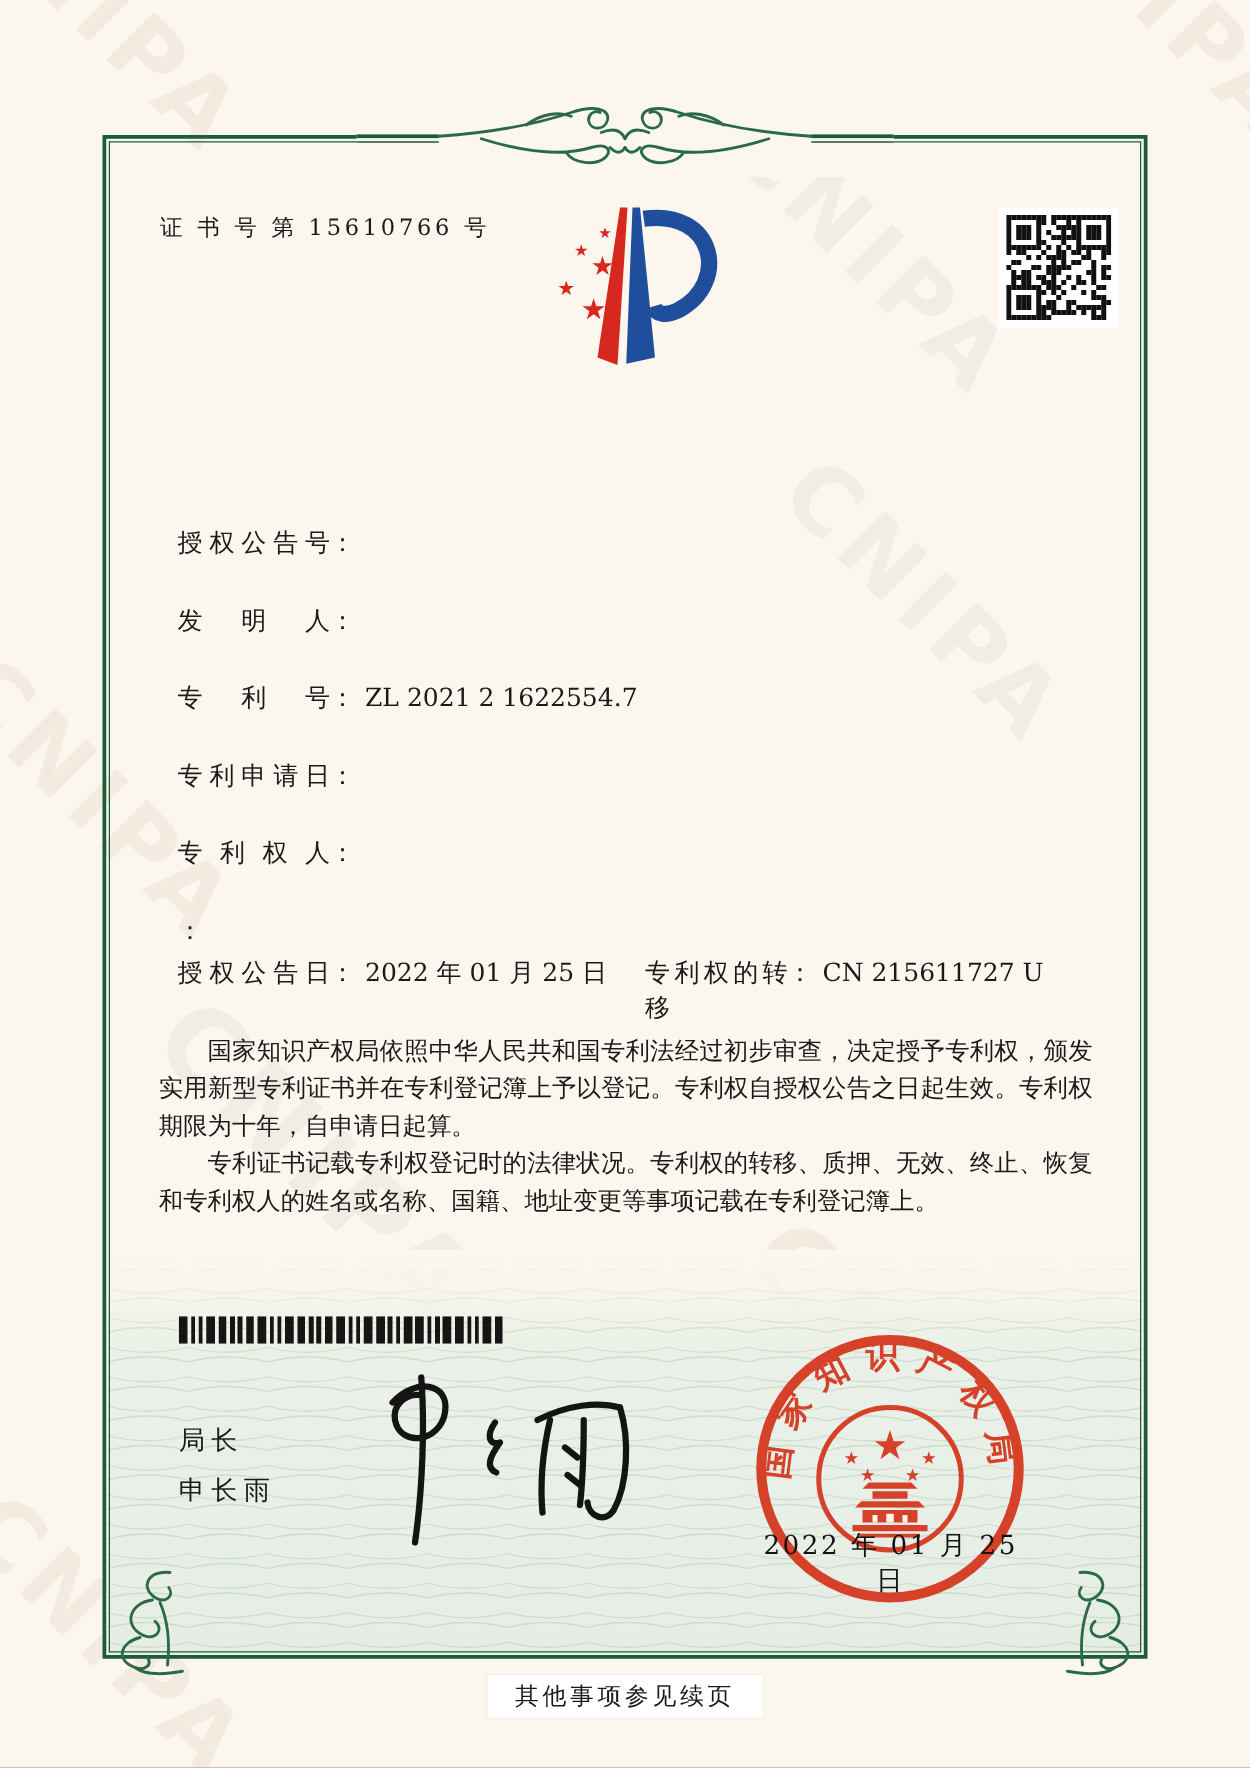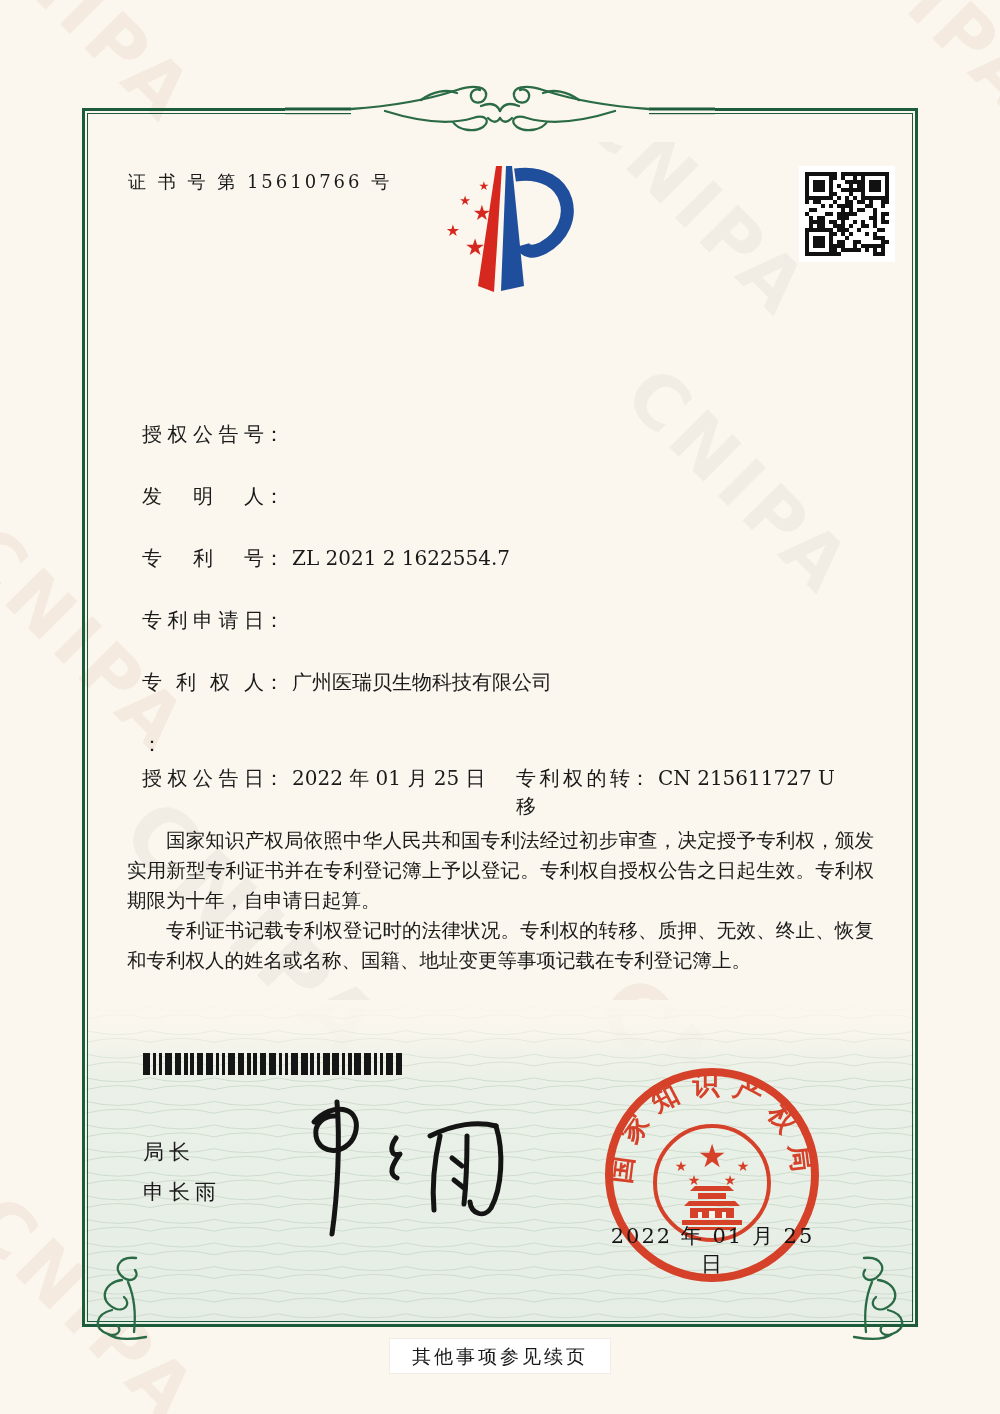--- a/index.html
+++ b/index.html
@@ -415,21 +415,20 @@
         <span class="fcolon">：</span>
         <span class="fvalue">ZL 2021 2 1622554.7</span>
     </div>
     <div class="frow">
       <span class="flabel">专利申请日</span>
         <span class="fcolon">：</span>
     </div>
     <div class="frow">
       <span class="flabel">专利权人</span>
         <span class="fcolon">：</span>
-        <span class="fvalue">广州医瑞贝生物科技有限公司</span>
     </div>
     <div class="frow addr">
         <span class="fcolon">：</span>
     </div>
     <div class="grant-row">
       <span class="grant-a">
         <span class="flabel">授权公告日</span>
           <span class="fcolon">：</span>
           <span>2022 年 01 月 25 日</span>
       </span>

